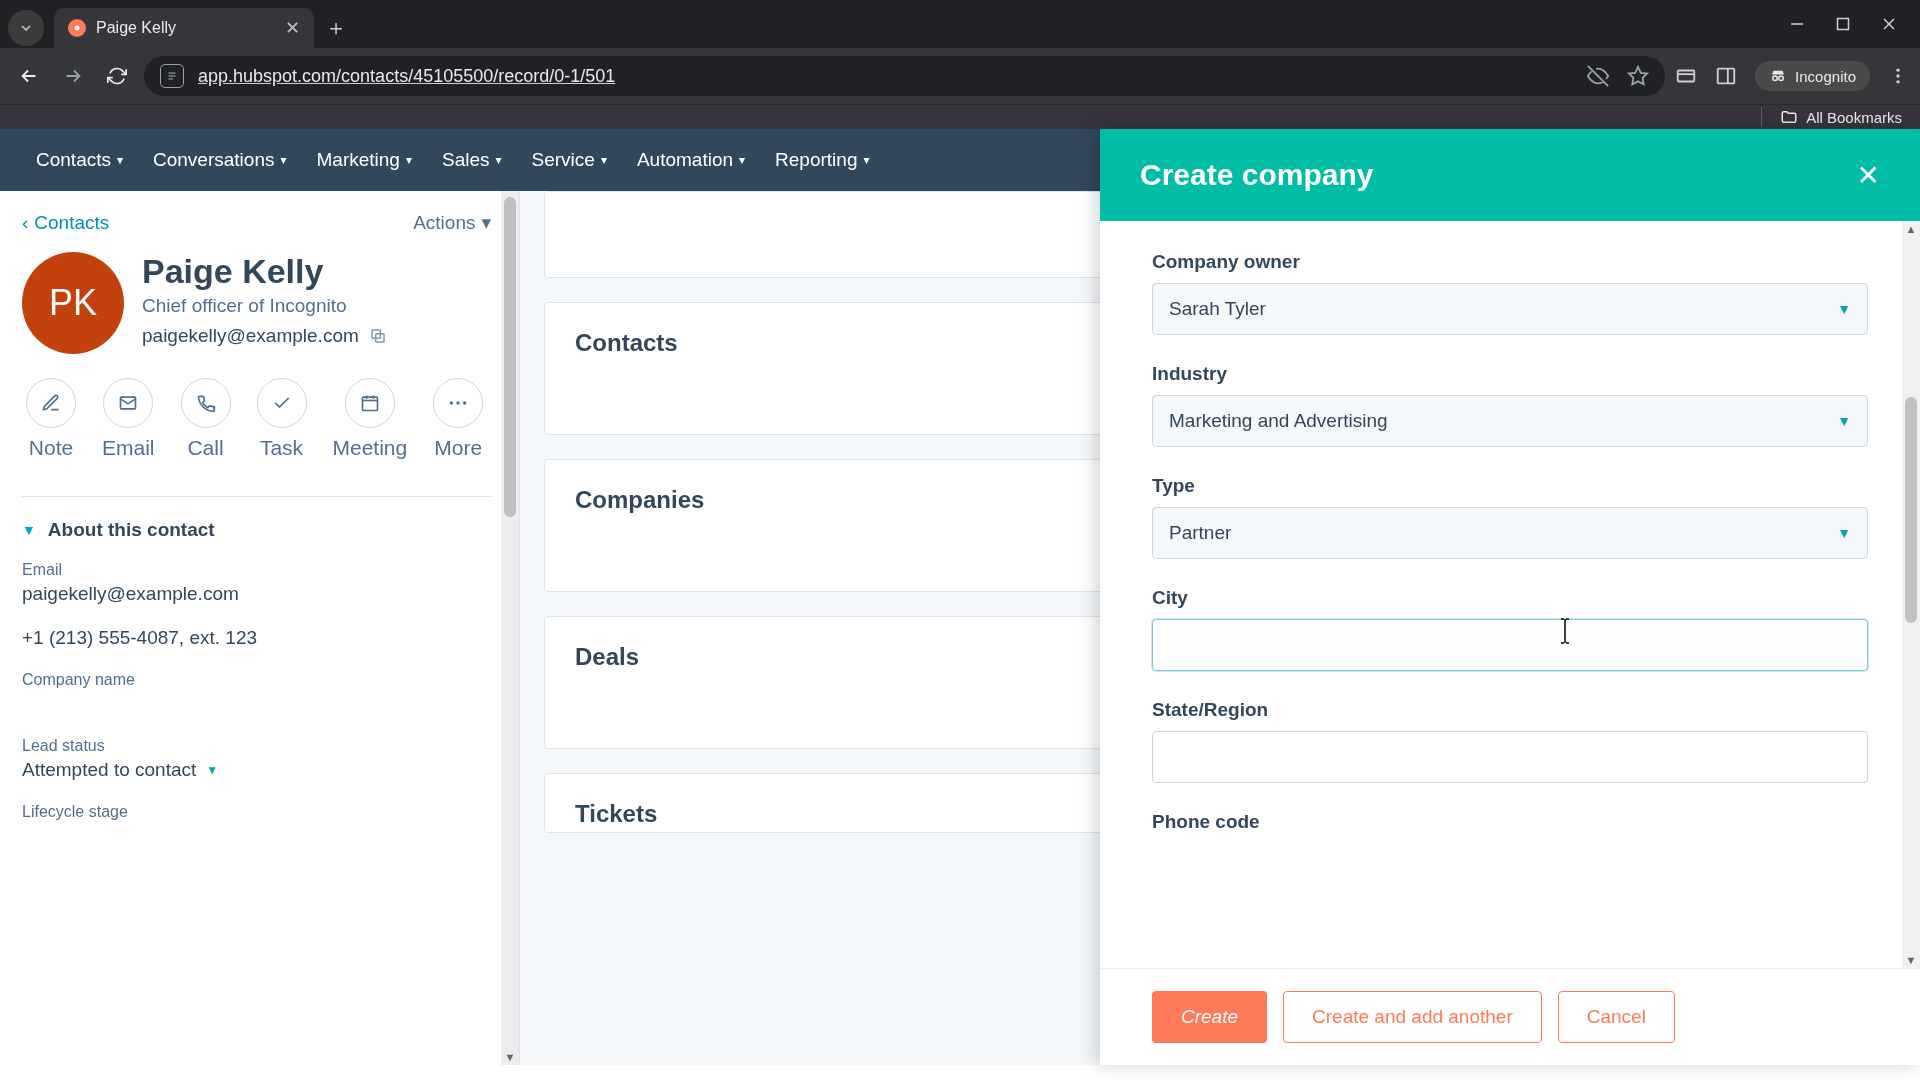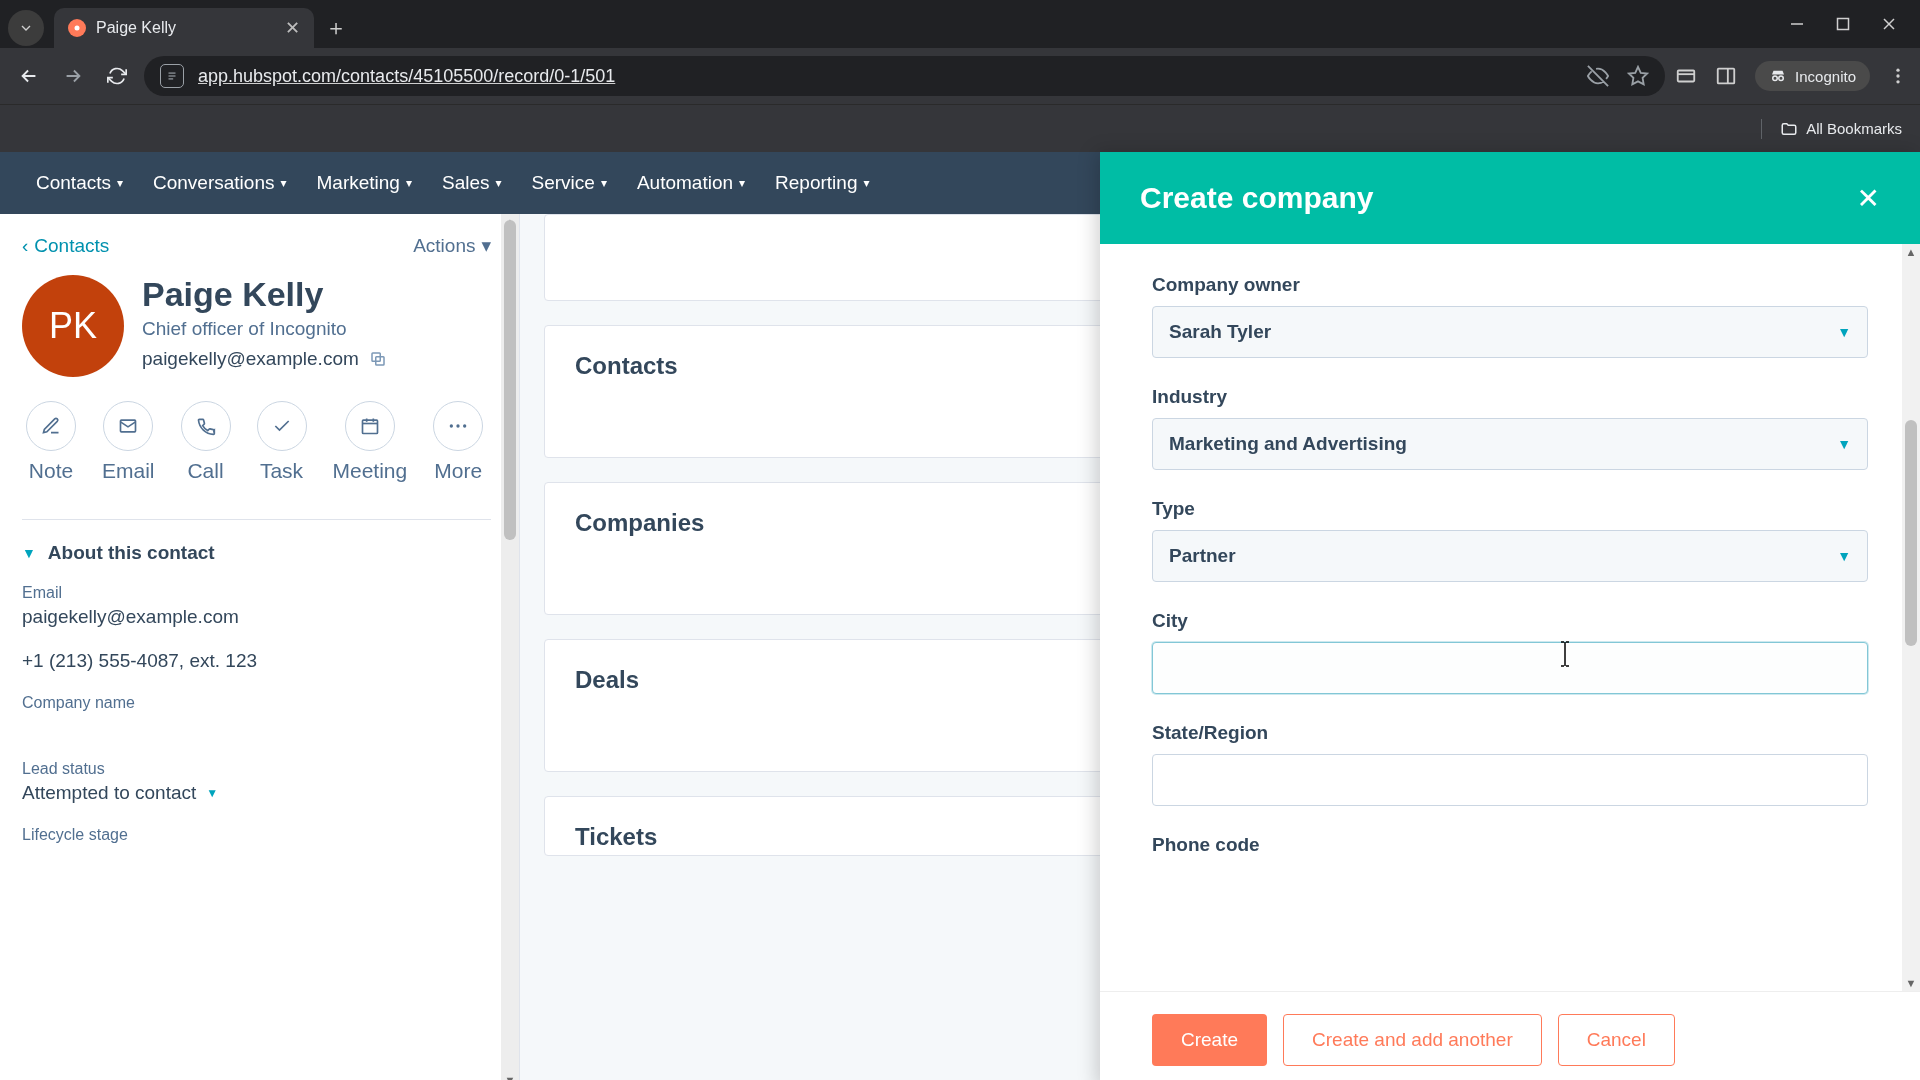--- a/index.html
+++ b/index.html
@@ -19,21 +19,21 @@
   .newtab { width: 32px; height: 32px; display:flex; align-items:center; justify-content:center; color:#cfcfcf; font-size:22px; cursor:pointer; border-radius:50%; margin-top:8px;}
   .hist-circle { width: 36px; height:36px; border-radius:50%; background:#3c3c3c; display:flex; align-items:center;justify-content:center; margin-right:4px; margin-top:8px;}
 
   .toolbar { display:flex; align-items:center; height: 56px; padding: 0 12px; gap: 10px; background:#35363a; }
   .toolbar .nav-btn { width:34px; height:34px; display:flex; align-items:center; justify-content:center; color:#cfcfcf; cursor:pointer; border-radius:50%; }
   .addr-bar { flex:1; background:#202124; border-radius: 24px; height: 40px; display:flex; align-items:center; padding: 0 16px; gap: 14px; color:#cfcfcf;text-decoration:underline;}
   .addr-bar .site-chip { width:24px; height:24px; border:1.5px solid #9aa0a6; border-radius:5px; display:flex; align-items:center; justify-content:center; font-size:13px;}
   .addr-bar .url { color:#e8eaed; font-size: 18px; }
   .toolbar .right-icons { display:flex; align-items:center; gap: 18px; }
   .incognito-pill { display:flex; align-items:center; gap:8px; background:#4a4a4a; padding:6px 14px; border-radius:20px; color:#e8eaed; font-size:15px;}
-  .bookmarks-bar { display:flex; justify-content:flex-end; align-items:center; height:48px; padding:0 18px; background:#35363a; color:#e8eaed; font-size:15px; border-top:1px solid #2a2a2a;}
+  .bookmarks-bar { display:flex; justify-content:flex-end; align-items:center; height:25px; padding:0 18px; background:#35363a; color:#e8eaed; font-size:15px; border-top:1px solid #2a2a2a;}
   .bookmarks-bar .divider { width:1px; height:20px; background:#5f6368; margin-right:18px;}
   .bookmarks-bar .folder { display:flex; align-items:center; gap:8px; cursor:pointer;}
 
   
   .app { position: relative; height: calc(1080px - 48px - 56px - 40px); background:#f5f8fa;border-radius:10px; }
   .app-nav { background:#33475b; height: 62px; display:flex; align-items:center; padding: 0 36px; gap: 30px; }
   .app-nav-item { color:#fff; font-size: 19px; font-weight:500; display:flex; align-items:center; gap:6px; cursor:pointer;}
   .app-nav-item .chev { font-size:12px; }
 
   .app-body { display:flex; height: calc(100% - 62px); }
@@ -77,27 +77,27 @@
   .drawer { position:absolute; top:0; right:0; width: 820px; height:100%; background:#fff; box-shadow:-4px 0 18px rgba(0,0,0,0.18); display:flex; flex-direction:column; z-index:10;}
   .drawer-header { background:#00bda5; color:#fff; height:92px; display:flex; align-items:center; justify-content:space-between; padding:0 40px;}
   .drawer-title { font-size:30px; font-weight:700;}
   .drawer-close { font-size:28px; cursor:pointer; color:#fff; font-weight:300;}
   .drawer-body { flex:1; overflow:hidden; position:relative; padding: 30px 52px 10px 52px;}
   .drawer-scroll { position:absolute; right:0; top:0; bottom:0; width:18px; background:#f1f1f1;}
   .drawer-scroll .thumb { position:absolute; left:3px; right:3px; top:176px; height:226px; background:#c0c0c0; border-radius:6px;}
   .drawer-scroll .arrow { position:absolute; left:0; right:0; height:16px; display:flex; align-items:center; justify-content:center; color:#666; font-size:11px;}
   .form-label { font-size:19px; font-weight:600; color:#33475b; margin-bottom:10px; display:block;}
   .form-group { margin-bottom:28px; }
-  .select-box, .text-box { width:100%; border:1.5px solid #cbd6e2; border-radius:4px; background:#f5f8fa; height:52px; padding:0 16px; display:flex; align-items:center; justify-content:space-between; font-size:19px; color:#33475b;font-weight:bold;}
+  .select-box, .text-box { width:100%; border:1.5px solid #cbd6e2; border-radius:4px; background:#f5f8fa; height:52px; padding:0 16px; display:flex; align-items:center; justify-content:space-between; font-size:19px; color:#33475b;}
   .text-box { background:#fff;}
   .text-box.focused { border-color:#82c7d6; background:#fdfefe; box-shadow:0 0 0 1px #cde9ef;}
   .select-box .caret { color:#00a4bd; font-size:14px;}
   .drawer-footer { border-top:1px solid #eee; padding:22px 52px; display:flex; gap:16px; align-items:center;}
   .btn { height:52px; padding:0 28px; border-radius:4px; font-size:19px; font-weight:500; cursor:pointer; display:flex; align-items:center; justify-content:center; border:1.5px solid transparent;}
-  .btn-primary { background:#ff7a59; color:#fff;}
+  .btn-primary { background:#ff7a59; color:#fff;font-style:italic;}
   .btn-secondary { background:#fff; color:#ff7a59; border-color:#ff7a59;}
   svg { display:block; }
 </style>
 </head>
 <body>
 
 <div class="browser-chrome">
   <div class="tab-strip">
     <div class="hist-circle">
       <svg width="16" height="16" viewBox="0 0 24 24" fill="none" stroke="#cfcfcf" stroke-width="2">

